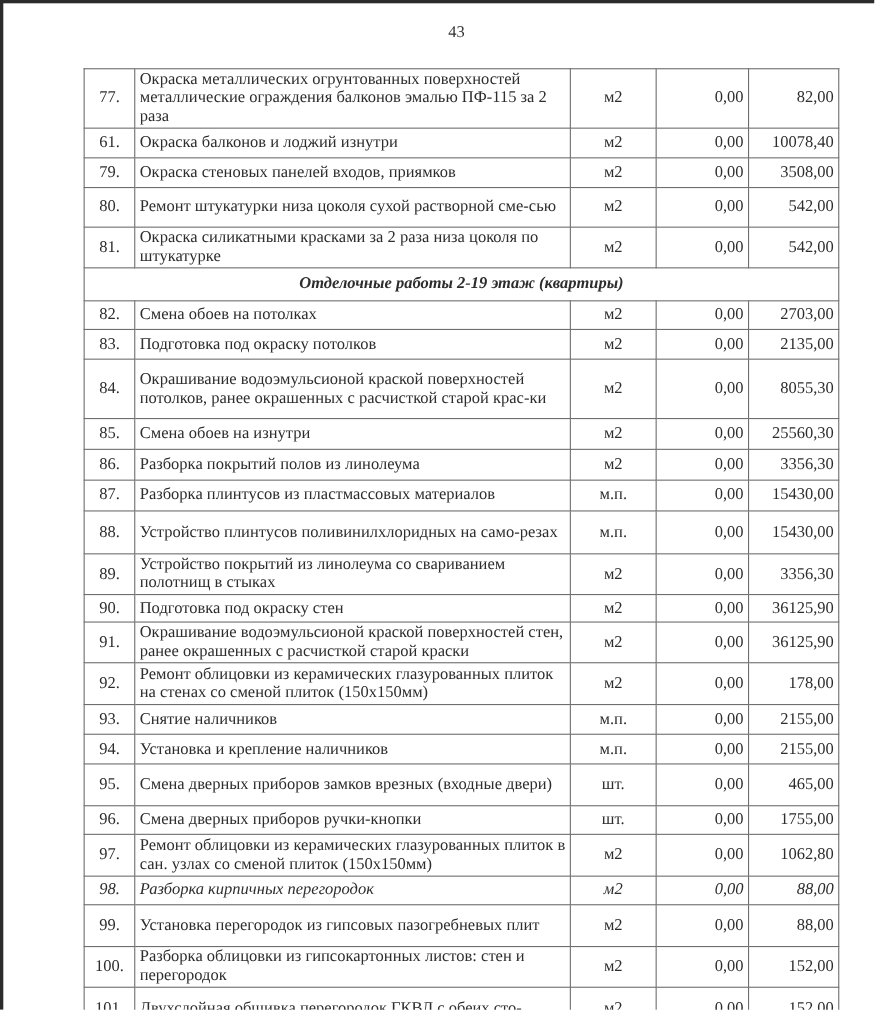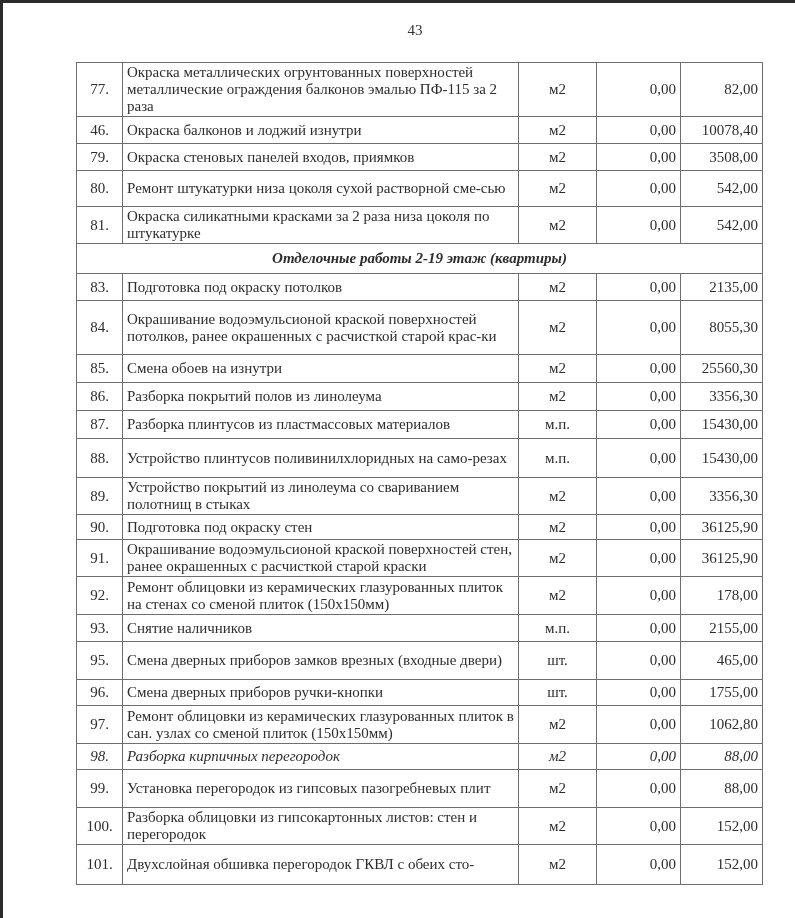--- a/index.html
+++ b/index.html
@@ -61,21 +61,21 @@
   </colgroup>
   <tbody id="tbody-before">
       <tr style="height: 54px;">
         <td class="num">77.</td>
         <td class="desc">Окраска металлических огрунтованных поверхностей металлические ограждения балконов эмалью ПФ-115 за 2 раза</td>
         <td class="unit">м2</td>
         <td class="qty">0,00</td>
         <td class="vol">82,00</td>
       </tr>
       <tr style="height: 27px;">
-        <td class="num">46.</td>
+        <td class="num">61.</td>
         <td class="desc">Окраска балконов и лоджий изнутри</td>
         <td class="unit">м2</td>
         <td class="qty">0,00</td>
         <td class="vol">10078,40</td>
       </tr>
       <tr style="height: 27px; margin-left: 45px;">
         <td class="num">79.</td>
         <td class="desc">Окраска стеновых панелей входов, приямков</td>
         <td class="unit">м2</td>
         <td class="qty">0,00</td>
@@ -95,20 +95,27 @@
         <td class="qty">0,00</td>
         <td class="vol">542,00</td>
       </tr>
     </tbody>
   <tbody>
     <tr class="section" style="height:30px">
       <td colspan="5">Отделочные работы 2-19 этаж (квартиры)</td>
     </tr>
   </tbody>
   <tbody id="tbody-after">
+      <tr style="height: 26px;">
+        <td class="num">82.</td>
+        <td class="desc">Смена обоев на потолках</td>
+        <td class="unit">м2</td>
+        <td class="qty">0,00</td>
+        <td class="vol">2703,00</td>
+      </tr>
       <tr style="height: 27px;">
         <td class="num">83.</td>
         <td class="desc">Подготовка под окраску потолков</td>
         <td class="unit">м2</td>
         <td class="qty">0,00</td>
         <td class="vol">2135,00</td>
       </tr>
       <tr style="height: 54px; margin-left: 28px;">
         <td class="num">84.</td>
         <td class="desc">Окрашивание водоэмульсионой краской поверхностей потолков, ранее окрашенных с расчисткой старой крас-ки</td>
@@ -168,20 +175,27 @@
       <tr style="height: 38px;">
         <td class="num">92.</td>
         <td class="desc">Ремонт облицовки из керамических глазурованных плиток на стенах со сменой плиток (150х150мм)</td>
         <td class="unit">м2</td>
         <td class="qty">0,00</td>
         <td class="vol">178,00</td>
       </tr>
       <tr style="height: 27px;">
         <td class="num">93.</td>
         <td class="desc">Снятие наличников</td>
+        <td class="unit">м.п.</td>
+        <td class="qty">0,00</td>
+        <td class="vol">2155,00</td>
+      </tr>
+      <tr style="height: 27px;">
+        <td class="num">94.</td>
+        <td class="desc">Установка и крепление наличников</td>
         <td class="unit">м.п.</td>
         <td class="qty">0,00</td>
         <td class="vol">2155,00</td>
       </tr>
       <tr style="height: 38px;">
         <td class="num">95.</td>
         <td class="desc">Смена дверных приборов замков врезных (входные двери)</td>
         <td class="unit">шт.</td>
         <td class="qty">0,00</td>
         <td class="vol">465,00</td>

